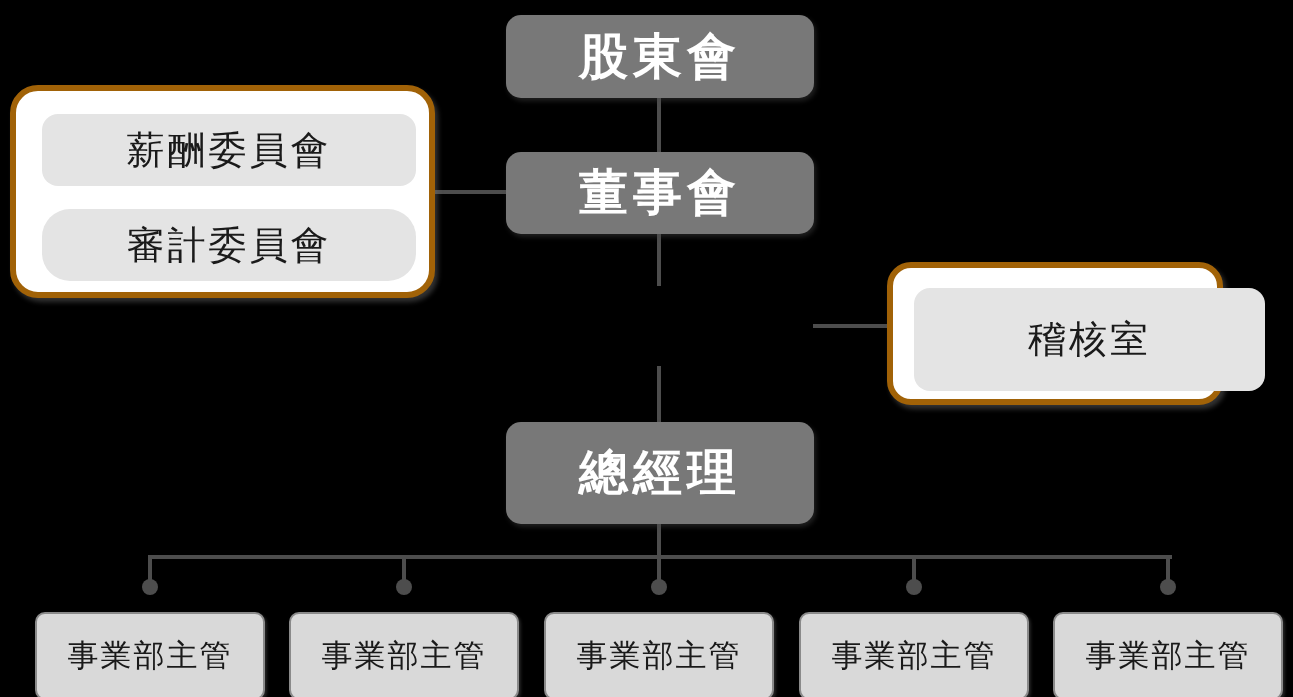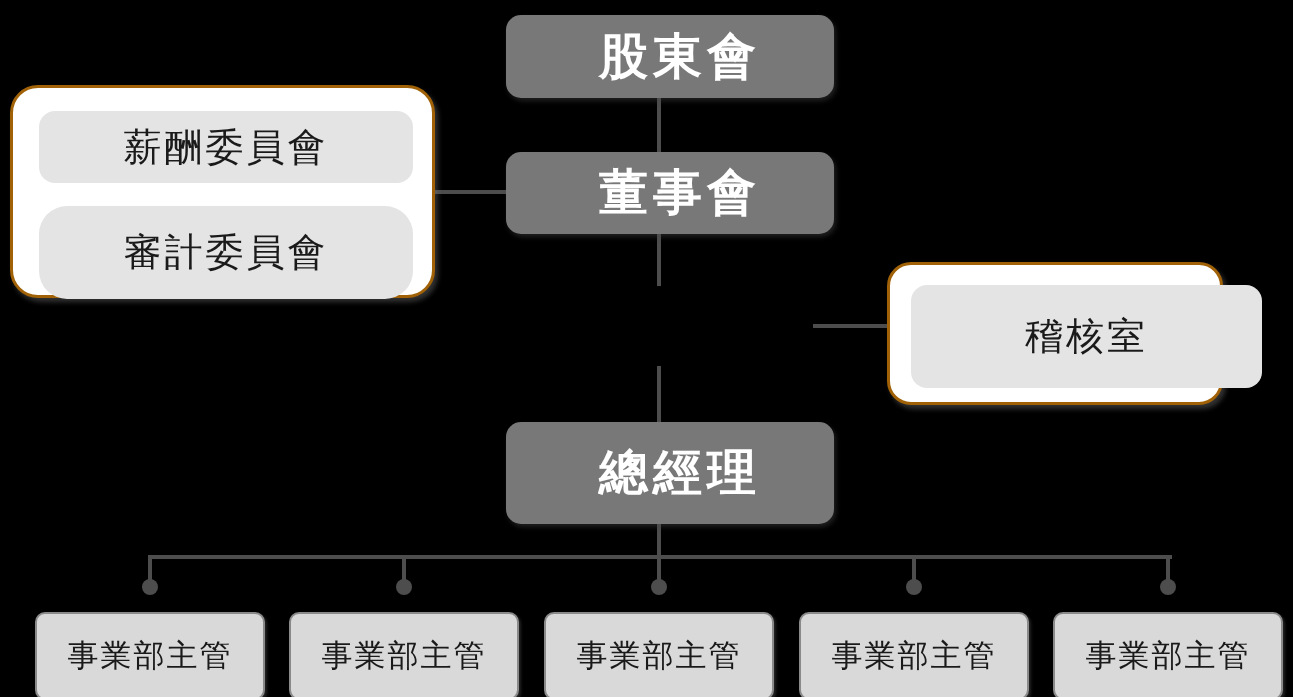--- a/index.html
+++ b/index.html
@@ -23,27 +23,26 @@
     background: #787878;
     color: #ffffff;
     border-radius: 15px;
     display: flex;
     align-items: center;
     justify-content: center;
     font-size: 49px;
     font-weight: bold;
     letter-spacing: 5px;
     box-shadow: 2px 3px 5px rgba(70,70,70,0.45);
-    padding-left: 20px;
   }
   
   .panel {
     position: absolute;
     background: #ffffff;
-    border: 3px solid #a16207;
+    border: 6px solid #a16207;
     border-radius: 28px;
     box-sizing: border-box;
     box-shadow: 3px 4px 5px rgba(110,110,110,0.45);
   }
   .panel-box {
     position: absolute;
     background: #e4e4e4;
     border-radius: 16px;
     color: #1a1a1a;
     display: flex;
@@ -115,21 +114,21 @@
     <span>董事會</span>
   </div>
   <div class="node-dark" style="top:422px; height:102px;text-align:center;">
     <span>總經理</span>
   </div>
 
   <div class="panel" style="left:10px; top:85px; width:425px; height:213px;">
     <div class="panel-box" style="left:26px; top:23px;  width:374px; height:72px;">
       <span>薪酬委員會</span>
     </div>
-    <div class="panel-box" style="left:26px; top:118px; width:374px; height:93px;border-radius:28px;">
+    <div class="panel-box" style="left:26px; top:118px; width:374px; height:72px;border-radius:28px;">
       <span>審計委員會</span>
     </div>
   </div>
 
   <div class="panel" style="left:887px; top:262px; width:336px; height:143px; border-radius:24px;">
     <div class="panel-box" style="left:21px; top:20px; width:351px; height:103px;">
       <span>稽核室</span>
     </div>
   </div>
 

